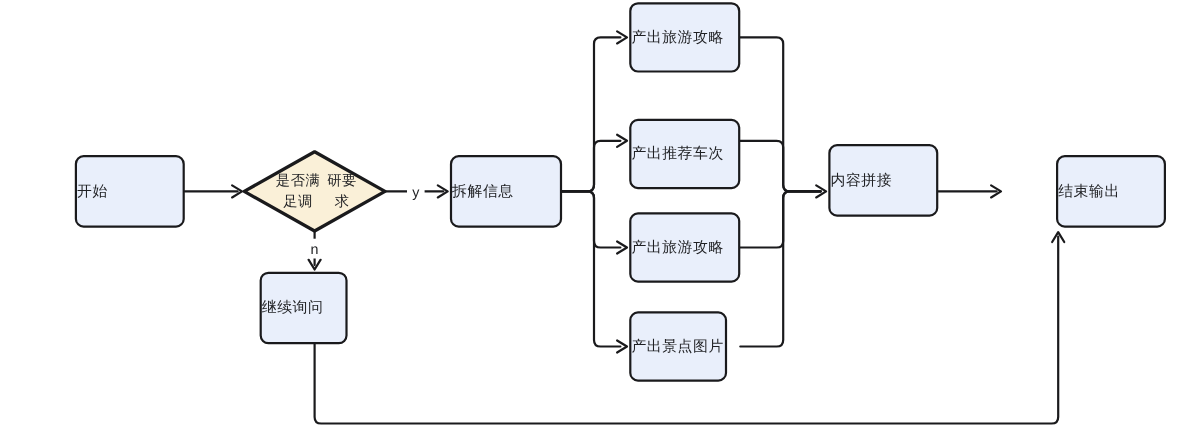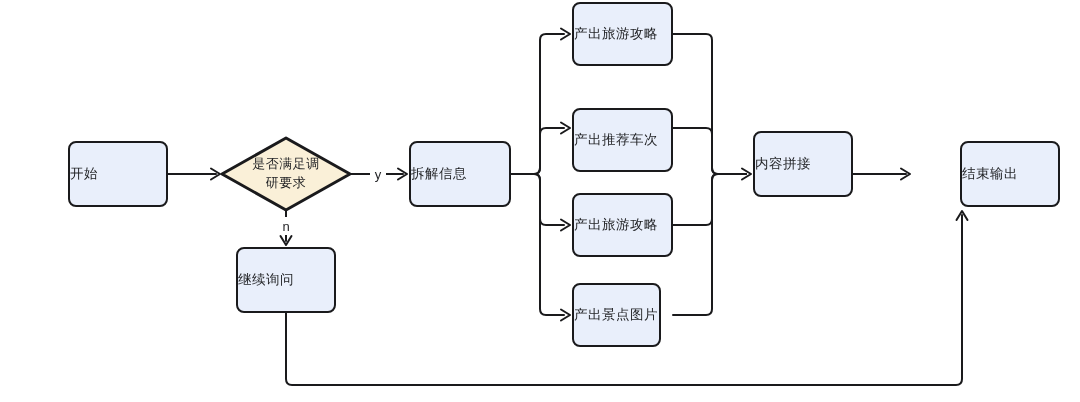--- a/index.html
+++ b/index.html
@@ -48,27 +48,27 @@
     display:flex;
     align-items:center;
     justify-content:flex-start;
     color:var(--text);
     font-size:13.5px;
     letter-spacing:0.5px;
   }
   .diamond-label{
     position:absolute;
     left:246px;top:150px;width:80px;height:48px;
-    display:flex;flex-direction:column;
+    display:flex;flex-direction:row;
     align-items:center;justify-content:center;
     color:var(--text);
     font-size:13px;
     line-height:1.45;
     letter-spacing:0.5px;
-    text-align:left;
+    text-align:center;
   }
   .edge-label{
     position:absolute;
     background:var(--background);
     color:var(--text);
     font-size:13px;
     width:16px;height:18px;
     display:flex;align-items:center;justify-content:center;
   }
 </style>
@@ -116,21 +116,21 @@
   </svg>
 
   <div class="node" style="left:68px;top:141px;width:100px;height:66px">
     <span>开始</span>
   </div>
 
   <div class="node" style="left:409px;top:141px;width:102px;height:66px">
     <span>拆解信息</span>
   </div>
 
-  <div class="node" style="left:236px;top:247px;width:100px;height:66px">
+  <div class="node" style="left:236px;top:247px;width:80px;height:66px">
     <span>继续询问</span>
   </div>
 
   <div class="node" style="left:572px;top:2px;width:101px;height:64px">
     <span>产出旅游攻略</span>
   </div>
 
   <div class="node" style="left:572px;top:108px;width:101px;height:64px">
     <span>产出推荐车次</span>
   </div>

